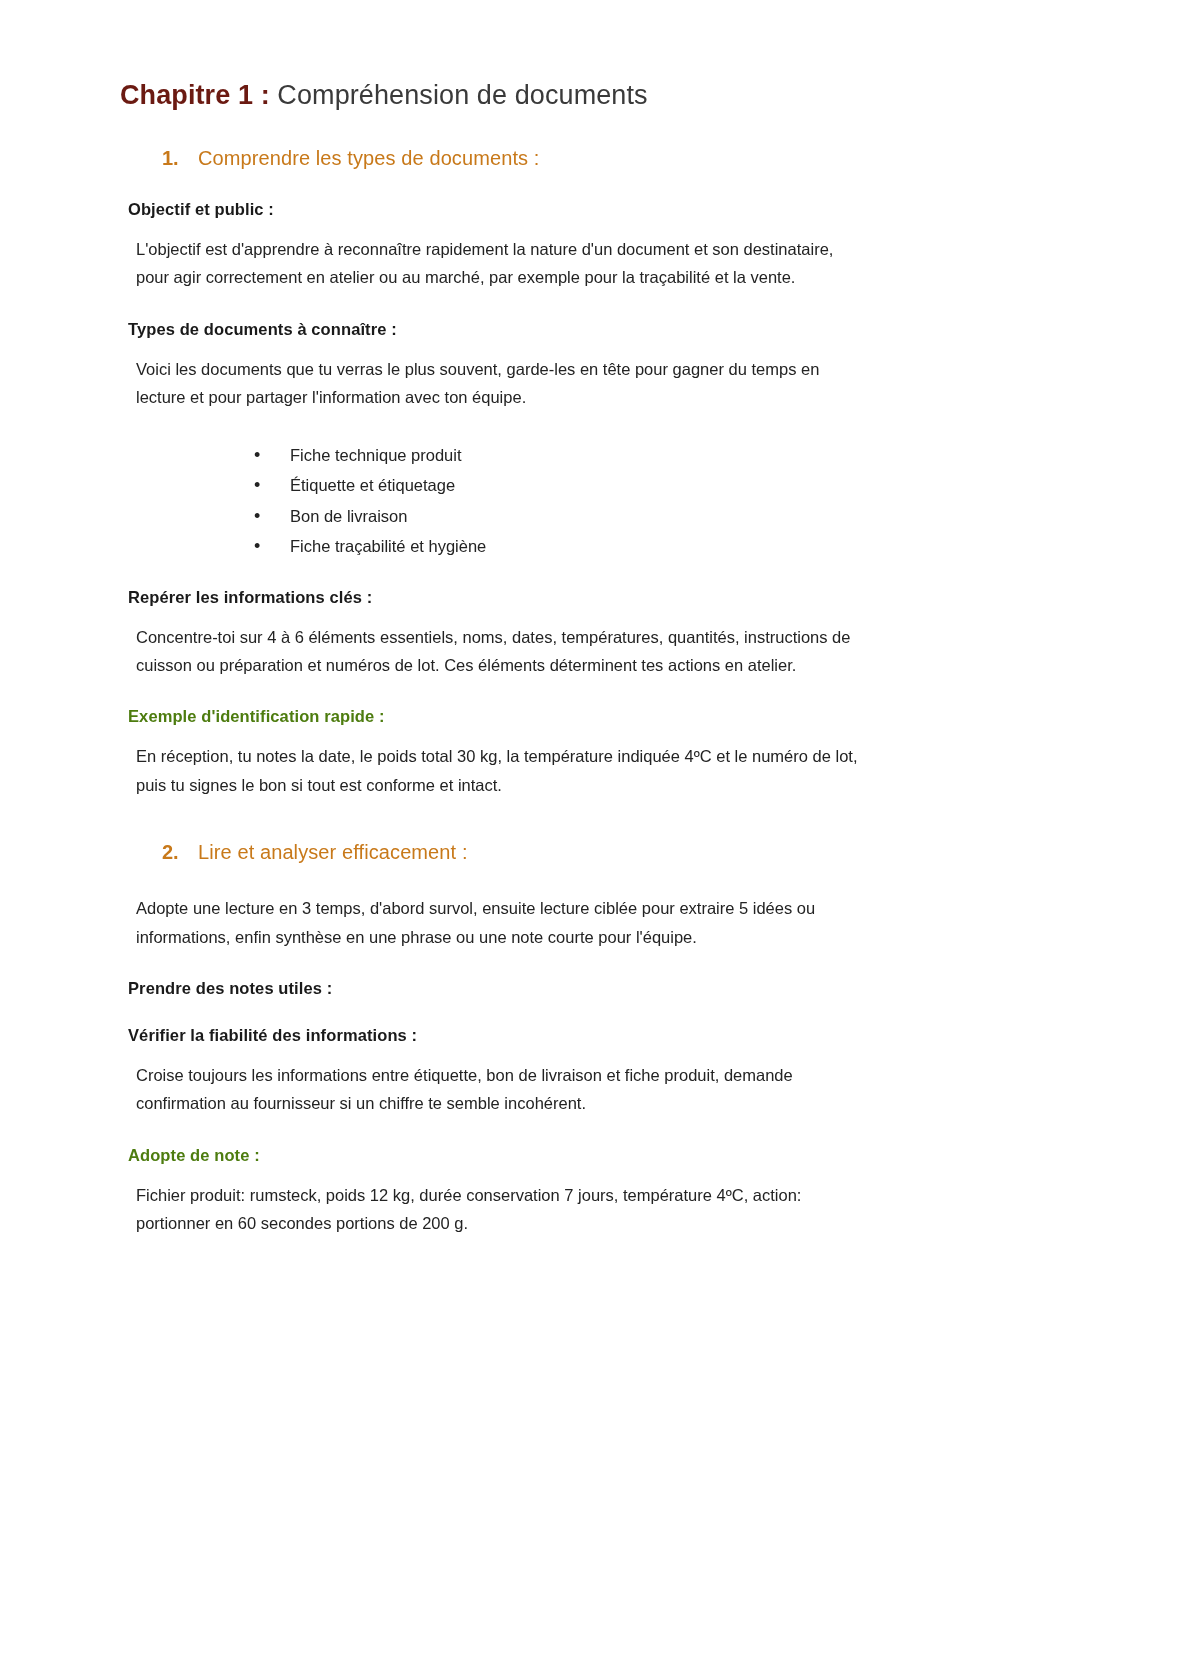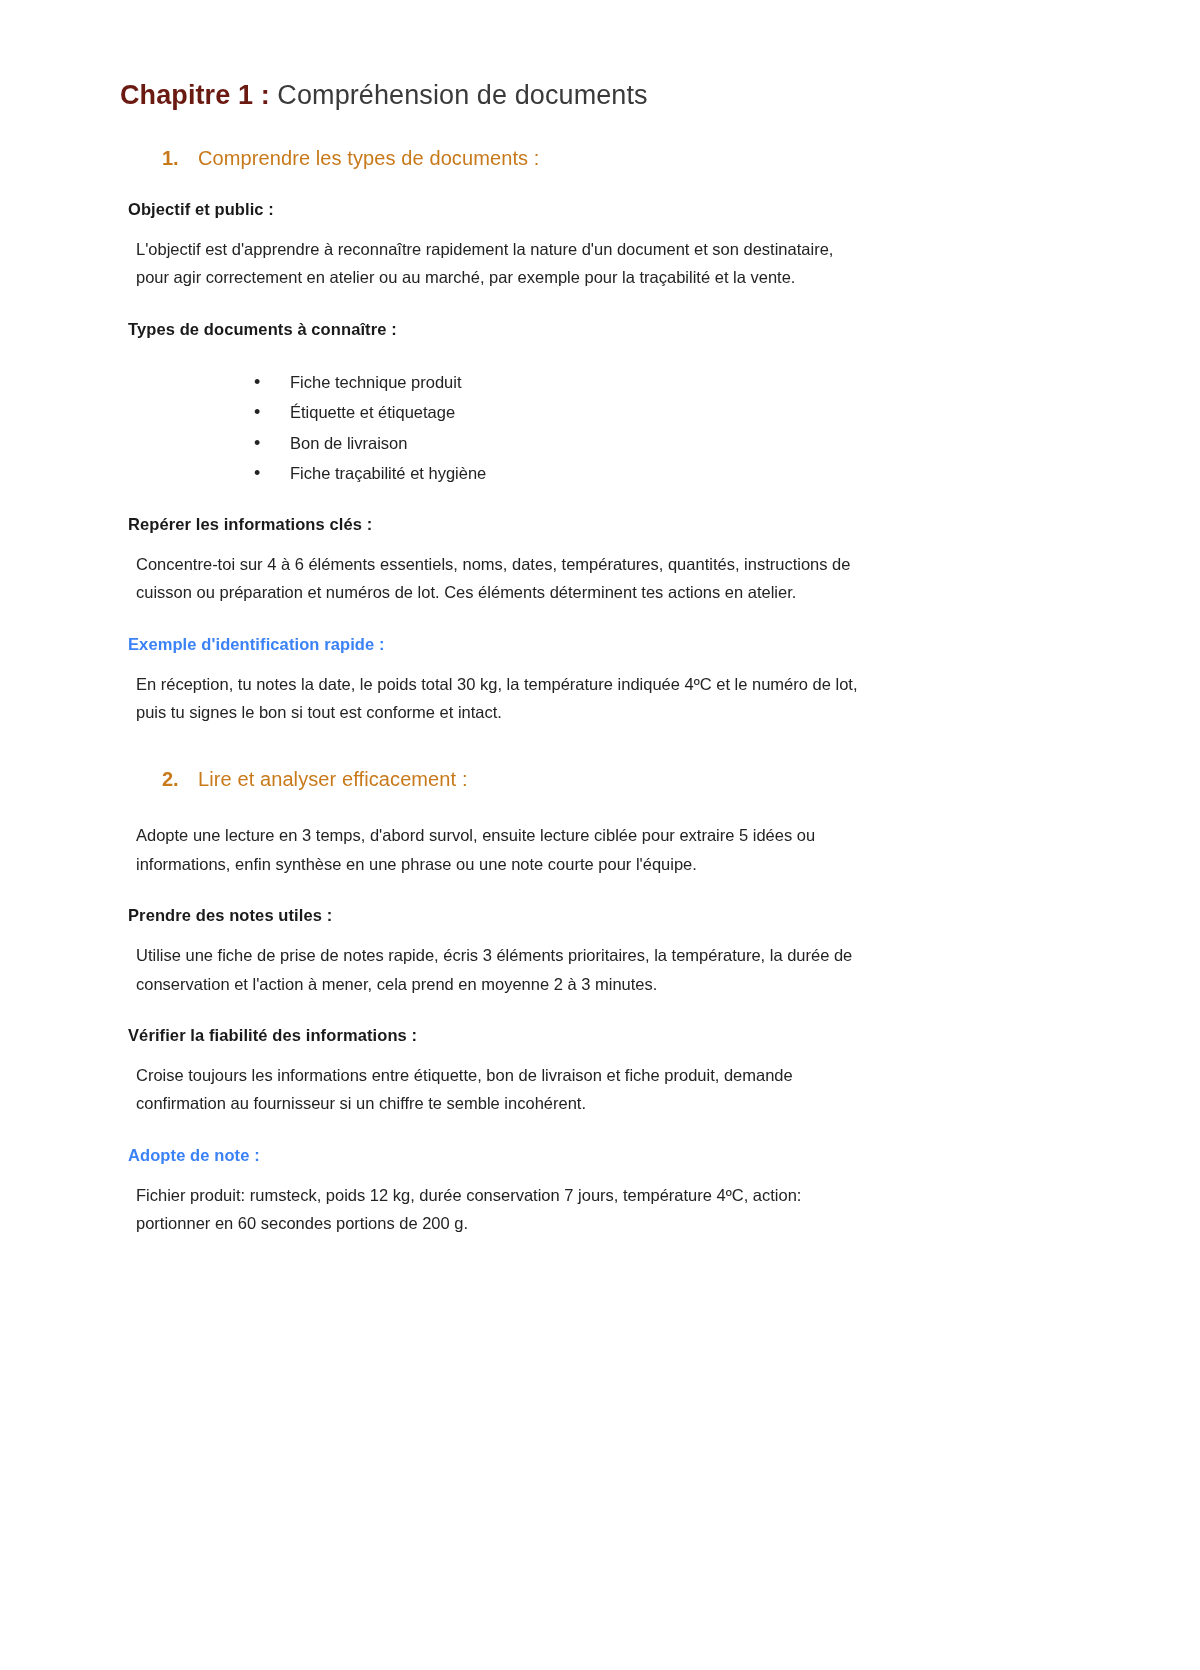--- a/index.html
+++ b/index.html
@@ -56,21 +56,21 @@
     margin: 0 0 28px 0;
   }
   .block-head {
     font-size: 16.5px;
     font-weight: 700;
     color: #1a1a1a;
     margin: 0 0 4px 8px;
     letter-spacing: 0.1px;
   }
   .block-head.green {
-    color: #3b82f6;
+    color: #4d7c0f;
   }
   .block-body {
     font-size: 16.5px;
     line-height: 1.72;
     color: #232323;
     margin: 16px;
     max-width: 900px;
   }
   ul.bullets {
     list-style: none;
@@ -109,20 +109,21 @@
     <span class="section-title">Comprendre les types de documents :</span>
   </div>
 
   <div class="block">
     <div class="block-head">Objectif et public :</div>
     <p class="block-body">L'objectif est d'apprendre à reconnaître rapidement la nature d'un document et son destinataire, pour agir correctement en atelier ou au marché, par exemple pour la traçabilité et la vente.</p>
   </div>
 
   <div class="block">
     <div class="block-head">Types de documents à connaître :</div>
+    <p class="block-body">Voici les documents que tu verras le plus souvent, garde-les en tête pour gagner du temps en lecture et pour partager l'information avec ton équipe.</p>
   </div>
 
   <ul class="bullets">
     <li><span class="dot">•</span><span>Fiche technique produit</span></li>
     <li><span class="dot">•</span><span>Étiquette et étiquetage</span></li>
     <li><span class="dot">•</span><span>Bon de livraison</span></li>
     <li><span class="dot">•</span><span>Fiche traçabilité et hygiène</span></li>
   </ul>
 
   <div class="block">
@@ -139,21 +140,20 @@
     <span class="section-num">2.</span>
     <span class="section-title">Lire et analyser efficacement :</span>
   </div>
 
   <div class="block">
     <p class="block-body">Adopte une lecture en 3 temps, d'abord survol, ensuite lecture ciblée pour extraire 5 idées ou informations, enfin synthèse en une phrase ou une note courte pour l'équipe.</p>
   </div>
 
   <div class="block">
     <div class="block-head">Prendre des notes utiles :</div>
-    <p class="block-body">Utilise une fiche de prise de notes rapide, écris 3 éléments prioritaires, la température, la durée de conservation et l'action à mener, cela prend en moyenne 2 à 3 minutes.</p>
   </div>
 
   <div class="block">
     <div class="block-head">Vérifier la fiabilité des informations :</div>
     <p class="block-body">Croise toujours les informations entre étiquette, bon de livraison et fiche produit, demande confirmation au fournisseur si un chiffre te semble incohérent.</p>
   </div>
 
   <div class="block">
     <div class="block-head green">Adopte de note :</div>
     <p class="block-body">Fichier produit: rumsteck, poids 12 kg, durée conservation 7 jours, température 4ºC, action: portionner en 60 secondes portions de 200 g.</p>

